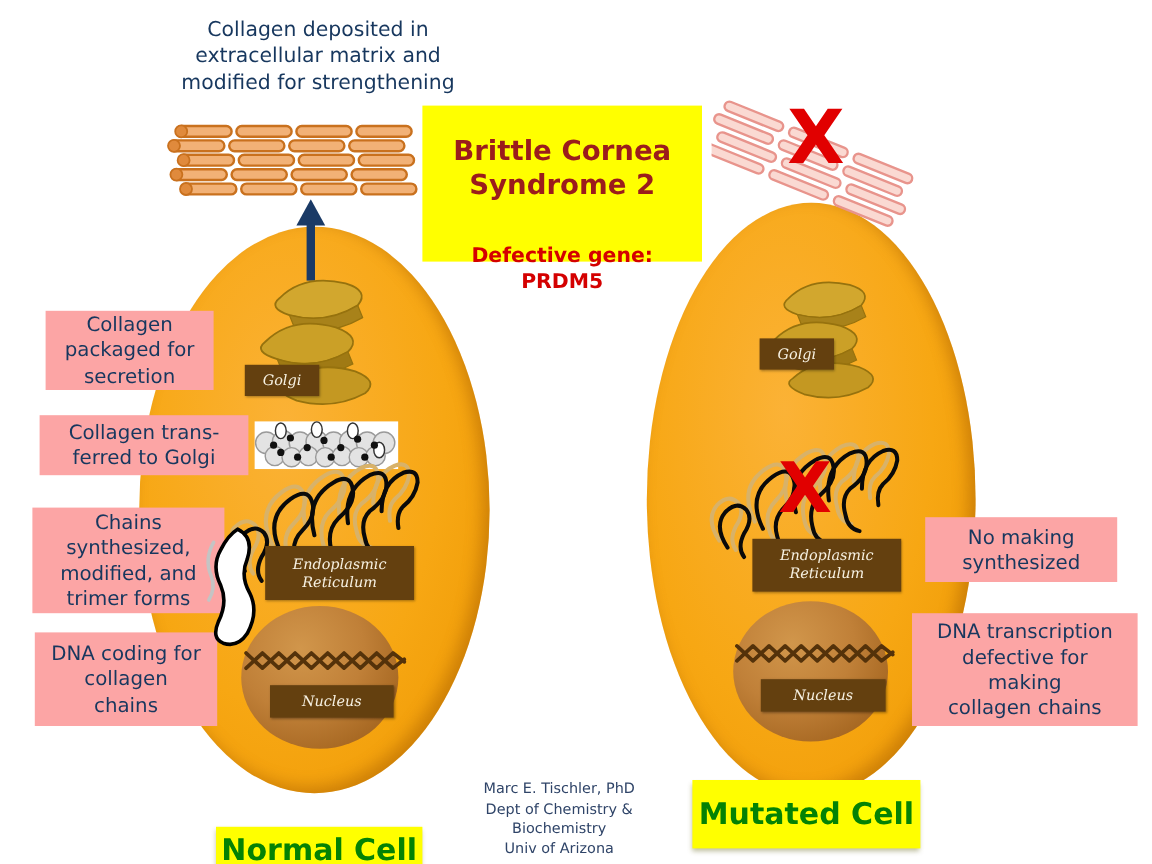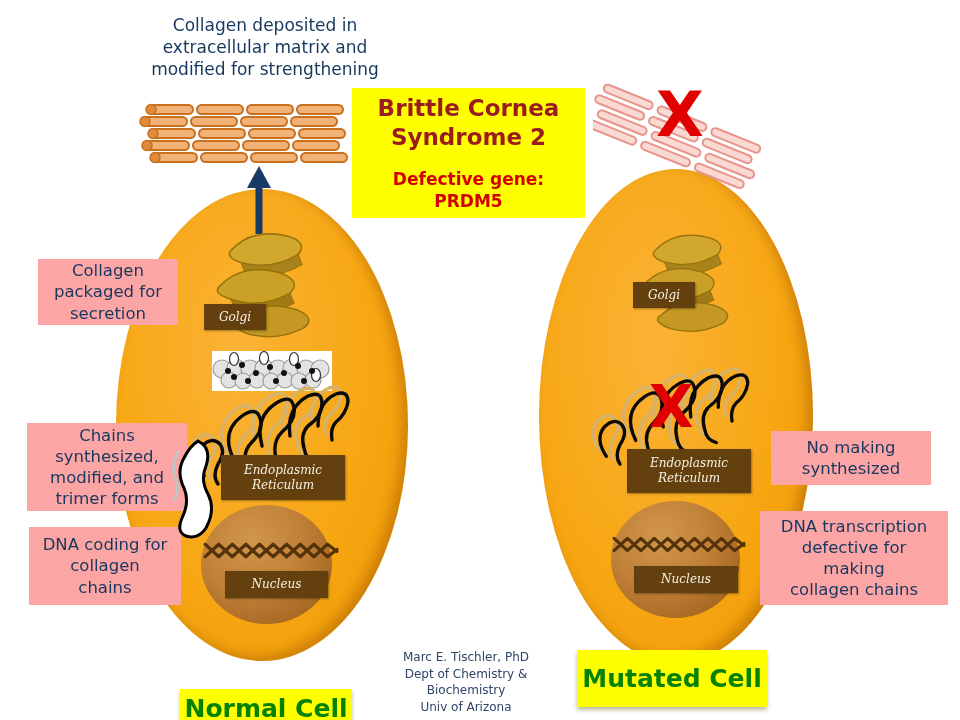--- a/index.html
+++ b/index.html
@@ -3,23 +3,23 @@
 <meta charset="utf-8">
 <style>
   *{margin:0;padding:0;box-sizing:border-box}
   html,body{background:#fff}
   #canvas{position:relative;width:960px;height:720px;background:#ffffff;overflow:hidden;
           font-family:"DejaVu Sans","Liberation Sans",sans-serif}
   .abs{position:absolute}
   .ml{white-space:pre-line}
   .caption{color:#17375E;font-size:17px;line-height:1.3;text-align:center;z-index:6}
   .caption-red{color:#C30000}
-  .titlebox{background:#FFFF00;text-align:center;padding-top:6px;z-index:6}
+  .titlebox{background:#FFFF00;text-align:center;padding-top:24px;z-index:6}
   .title{color:#9B1C1C;font-size:23px;font-weight:bold;line-height:1.25}
-  .subtitle{color:#D40000;font-size:17px;font-weight:bold;margin-top:16px;line-height:1.3}
+  .subtitle{color:#D40000;font-size:17px;font-weight:bold;margin-top:32px;line-height:1.3}
   .cell{border-radius:50%;z-index:1}
   .cell-body{background:radial-gradient(ellipse at 42% 35%, #FBB236 0%, #F7A713 55%, #F09C07 85%, #E89200 100%);
              box-shadow:inset -6px -5px 12px rgba(150,80,0,.40)}
   .gfx{z-index:2}
   .whitebox{background:#fca5a5;color:#17375E;font-size:16.5px;line-height:1.28;text-align:center;
             display:flex;align-items:center;justify-content:center;z-index:3;padding:2px}
   .orgLabel{background:#64400F;color:#F7F1E2;font-style:italic;
             font-family:"DejaVu Serif","Liberation Serif",serif;font-size:12px;text-align:center;
             display:flex;align-items:center;justify-content:center;line-height:1.25;z-index:4;
             box-shadow:1px 1px 2px rgba(0,0,0,.35)}
@@ -196,20 +196,22 @@
 
   <div class="abs nucleus" style="left:201px;top:505px;width:131px;height:119px"></div>
   <svg class="abs" style="left:203px;top:541px;z-index:3" width="136" height="19" viewBox="0 0 130 18">
       <use href="#dnaG"></use>
     </svg>
   <div class="abs orgLabel" style="left:225px;top:571px;width:103px;height:27px">Nucleus</div>
 
   <div class="abs whitebox ml" style="left:38px;top:259px;width:140px;height:66px">Collagen
 packaged for
 secretion</div>
+  <div class="abs whitebox ml" style="left:33px;top:346px;width:174px;height:50px">Collagen trans-
+ferred to Golgi</div>
   <div class="abs whitebox ml" style="left:27px;top:423px;width:160px;height:88px">Chains
 synthesized,
 modified, and
 trimer forms</div>
   <div class="abs whitebox ml" style="left:29px;top:527px;width:152px;height:78px">DNA coding for
 collagen
 chains</div>
 
   <div class="abs cell cell-body" style="left:539px;top:169px;width:274px;height:494px"></div>
 

